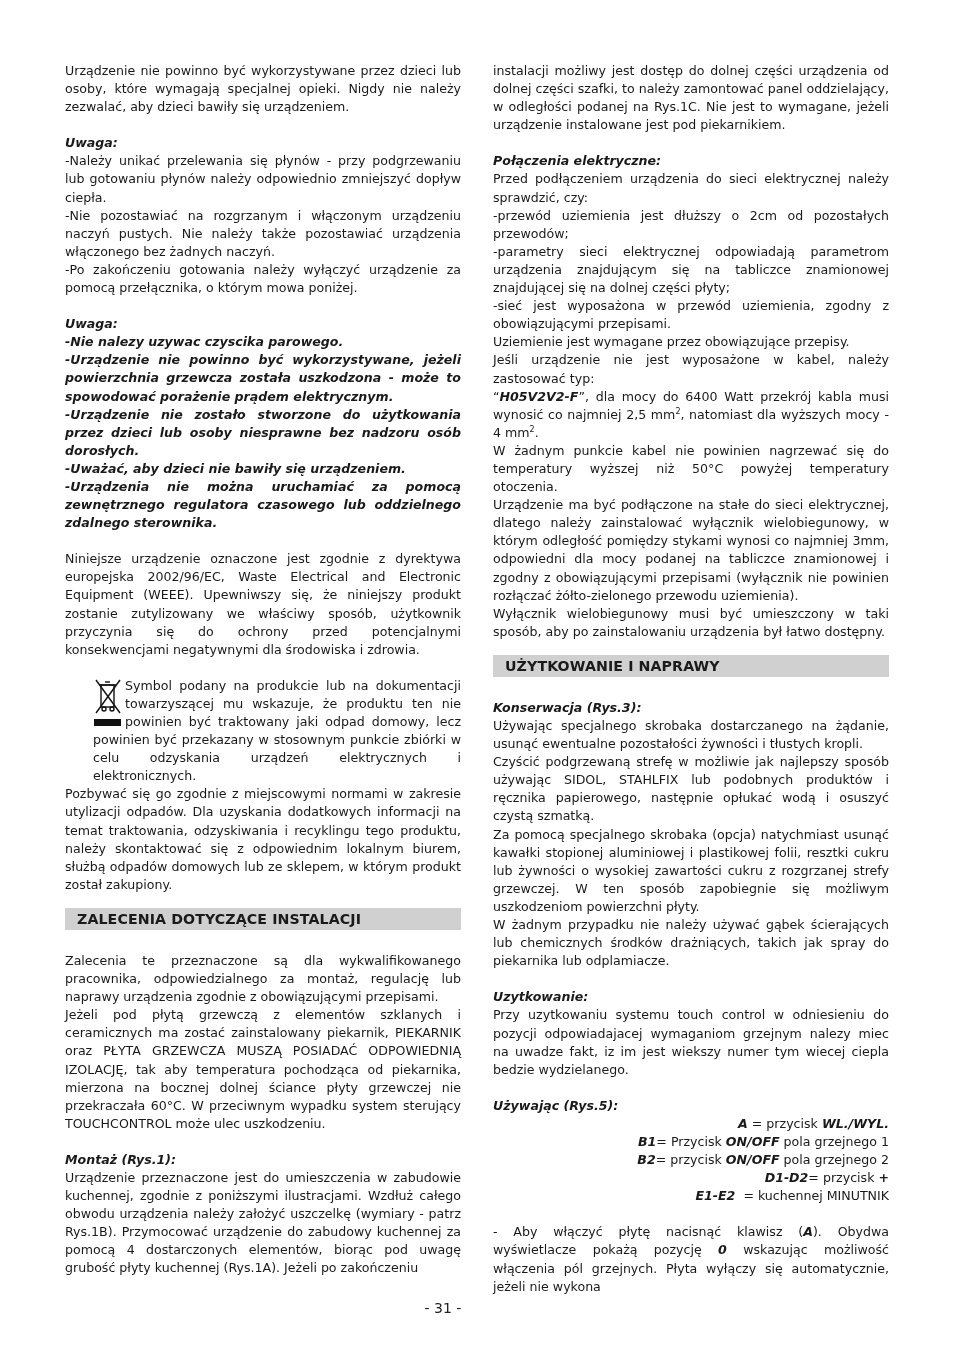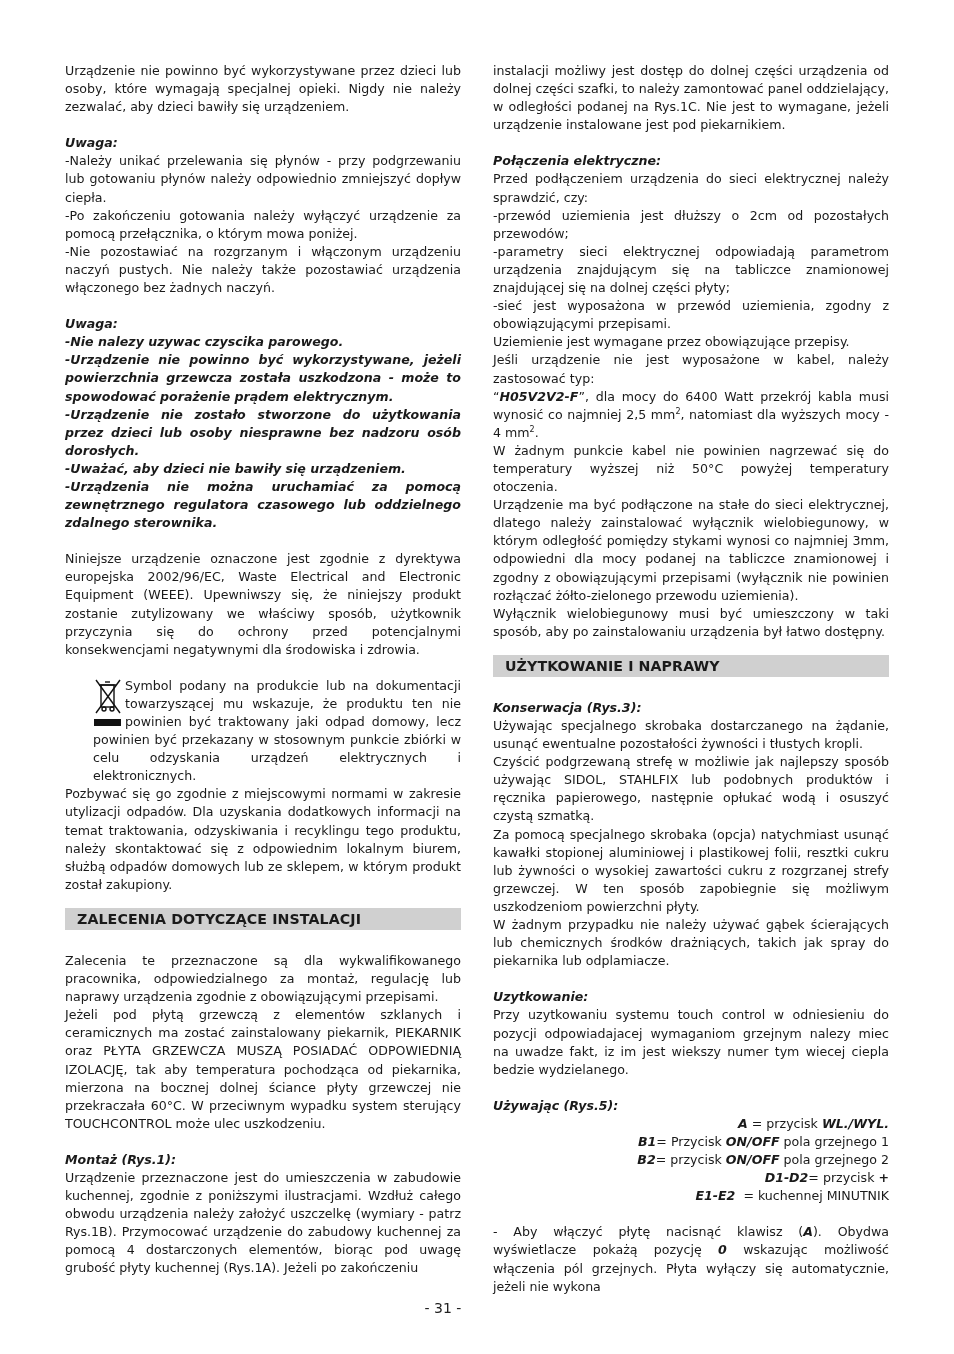--- a/index.html
+++ b/index.html
@@ -24,22 +24,22 @@
 </style>
 </head>
 <body>
 
 <div class="col left">
   <p>Urządzenie nie powinno być wykorzystywane przez dzieci lub osoby, które wymagają specjalnej opieki. Nigdy nie należy zezwalać, aby dzieci bawiły się urządzeniem.</p>
   <div class="gap"></div>
 
   <p class="b">Uwaga:</p>
   <p>-Należy unikać przelewania się płynów - przy podgrzewaniu lub gotowaniu płynów należy odpowiednio zmniejszyć dopływ ciepła.</p>
+  <p>-Nie pozostawiać na rozgrzanym i włączonym urządzeniu naczyń pustych. Nie należy także pozostawiać urządzenia włączonego bez żadnych naczyń.</p>
   <p>-Po zakończeniu gotowania należy wyłączyć urządzenie za pomocą przełącznika, o którym mowa poniżej.</p>
-  <p>-Nie pozostawiać na rozgrzanym i włączonym urządzeniu naczyń pustych. Nie należy także pozostawiać urządzenia włączonego bez żadnych naczyń.</p>
   <div class="gap"></div>
 
   <p class="b">Uwaga:</p>
   <p class="b">-Nie nalezy uzywac czyscika parowego.</p>
   <p class="b">-Urządzenie nie powinno być wykorzystywane, jeżeli powierzchnia grzewcza została uszkodzona - może to spowodować porażenie prądem elektrycznym.</p>
   <p class="b">-Urządzenie nie zostało stworzone do użytkowania przez dzieci lub osoby niesprawne bez nadzoru osób dorosłych.</p>
   <p class="b">-Uważać, aby dzieci nie bawiły się urządzeniem.</p>
   <p class="b">-Urządzenia nie można uruchamiać za pomocą zewnętrznego regulatora czasowego lub oddzielnego zdalnego sterownika.</p>
   <div class="gap"></div>
 

